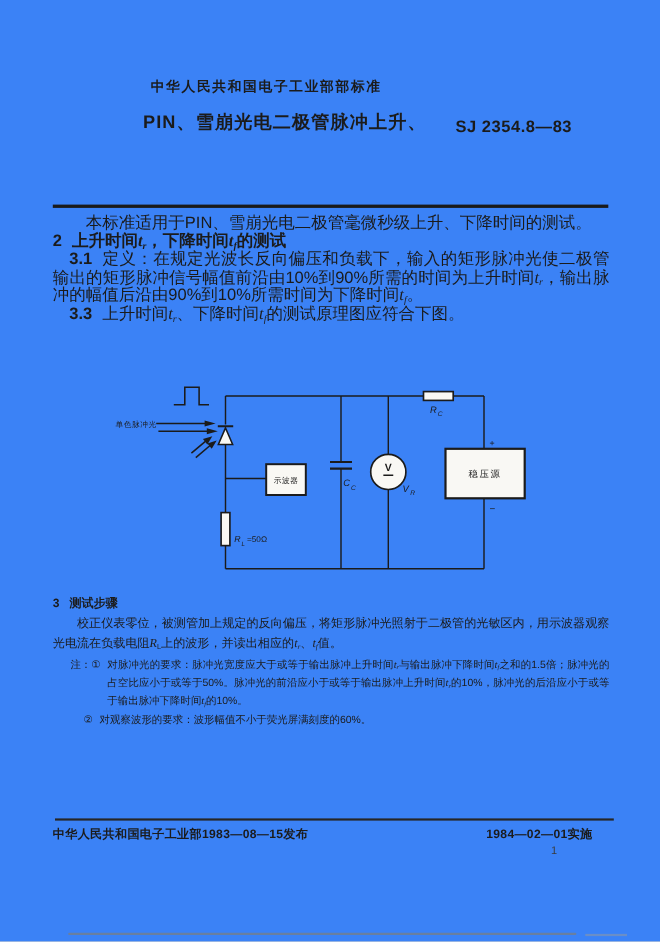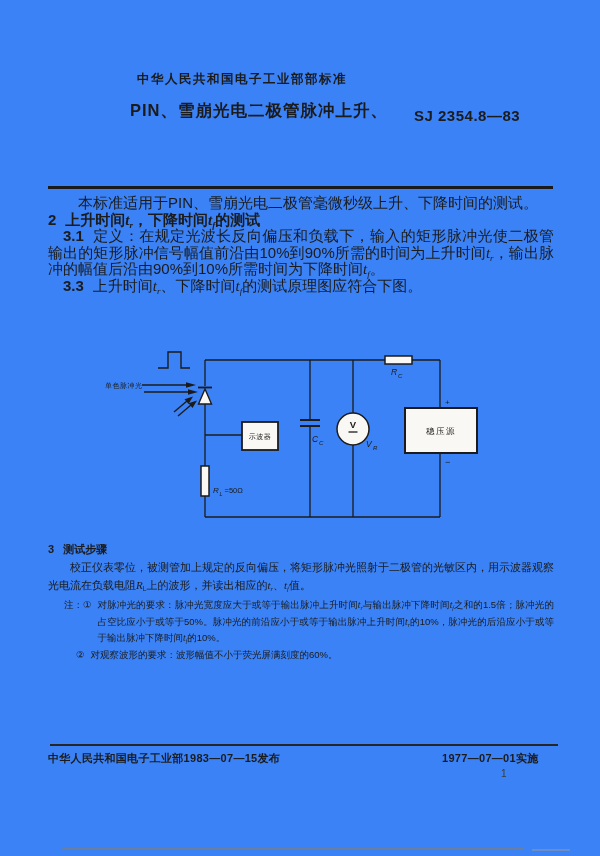--- a/index.html
+++ b/index.html
@@ -145,19 +145,19 @@
           <span class="nt">对脉冲光的要求：脉冲光宽度应大于或等于输出脉冲上升时间<i>t</i><sub class="s"><i>r</i></sub>与输出脉冲下降时间<i>t</i><sub class="s"><i>f</i></sub>之和的1.5倍；脉冲光的占空比应小于或等于50%。脉冲光的前沿应小于或等于输出脉冲上升时间<i>t</i><sub class="s"><i>r</i></sub>的10%，脉冲光的后沿应小于或等于输出脉冲下降时间<i>t</i><sub class="s"><i>f</i></sub>的10%。</span>
       </div>
       <div class="note note2">
         <span class="nn">②</span>
           <span class="nt">对观察波形的要求：波形幅值不小于荧光屏满刻度的60%。</span>
       </div>
     </div>
   </div>
 
   <div class="rule-bottom"></div>
-  <div class="f-left">中华人民共和国电子工业部1983—07—15发布</div>
-  <div class="f-right">1977—07—01实施</div>
+  <div class="f-left">中华人民共和国电子工业部1983—08—15发布</div>
+  <div class="f-right">1984—02—01实施</div>
   <div class="pg-num">1</div>
   <div class="scan-line"></div>
   <div class="scan-line2"></div>
 
 </div>
 
 </body></html>

